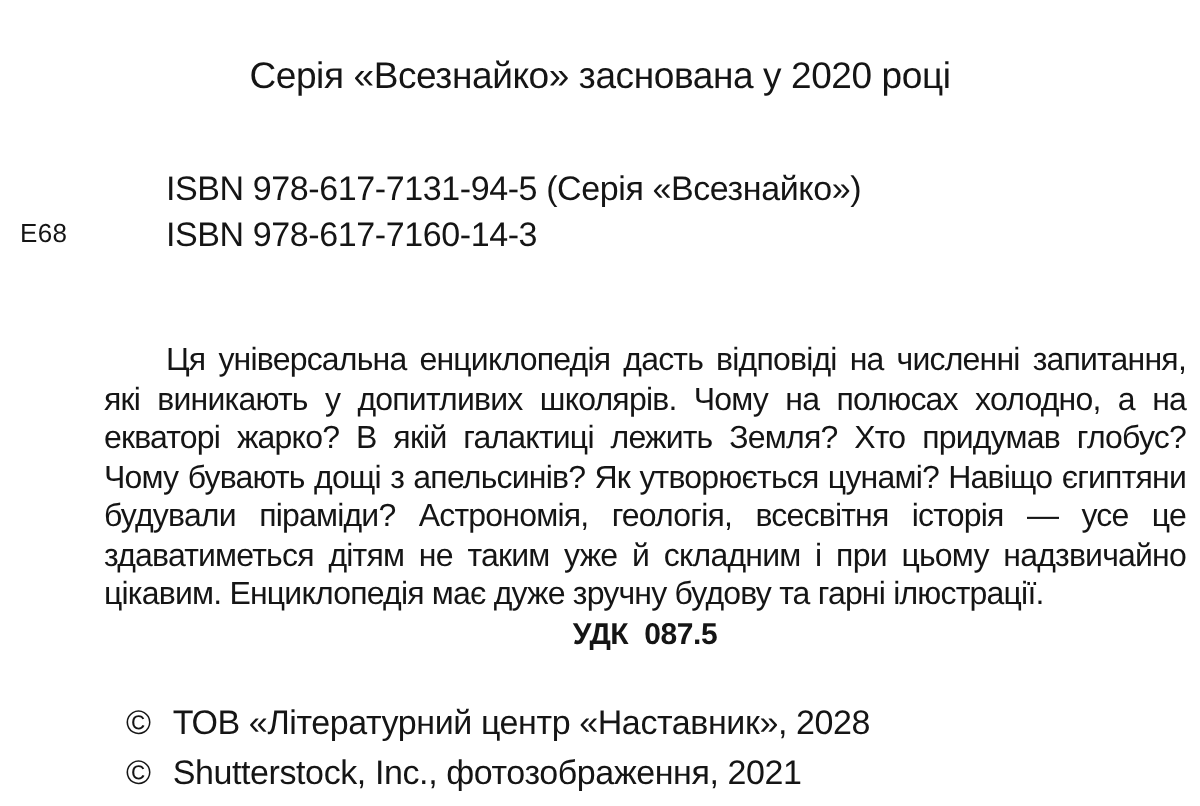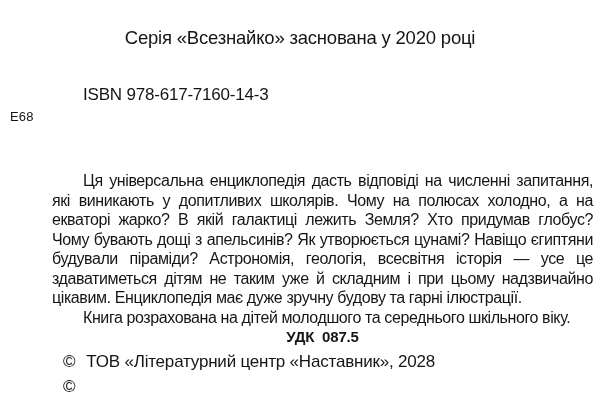--- a/index.html
+++ b/index.html
@@ -84,30 +84,31 @@
   .copyright-symbol { margin-right: 11px; }
 </style>
 </head>
 <body>
 
 <div class="series-note">Серія «Всезнайко» заснована у 2020 році</div>
 
 <div class="author-sign">Е68</div>
 
 <div class="biblio">
+  <div class="biblio-indent">ISBN 978-617-7131-94-5 (Серія «Всезнайко»)</div>
   <div class="biblio-indent">ISBN 978-617-7160-14-3</div>
 </div>
 
 <div class="main-block">
   <p class="annotation">Ця універсальна енциклопедія дасть відповіді на численні запитання, які виникають у допитливих школярів. Чому на полюсах холодно, а на екваторі жарко? В якій галактиці лежить Земля? Хто придумав глобус? Чому бувають дощі з апельсинів? Як утворюється цунамі? Навіщо єгиптяни будували піраміди? Астрономія, геологія, всесвітня історія — усе це здаватиметься дітям не таким уже й складним і при цьому надзвичайно цікавим. Енциклопедія має дуже зручну будову та гарні ілюстрації.</p>
-  <p class="audience">Книга розрахована на дітей молодшого та середнього шкільного віку.</p>
   <p class="udk">УДК 087.5</p>
 </div>
 
 <div class="copyrights">
   <div class="copyright-line">
     <span class="copyright-symbol">©</span>
     <span>ТОВ «Літературний центр «Наставник», 2028</span>
   </div>
   <div class="copyright-line">
     <span class="copyright-symbol">©</span>
+    <span>Shutterstock, Inc., фотозображення, 2021</span>
   </div>
 </div>
 
 </body></html>

